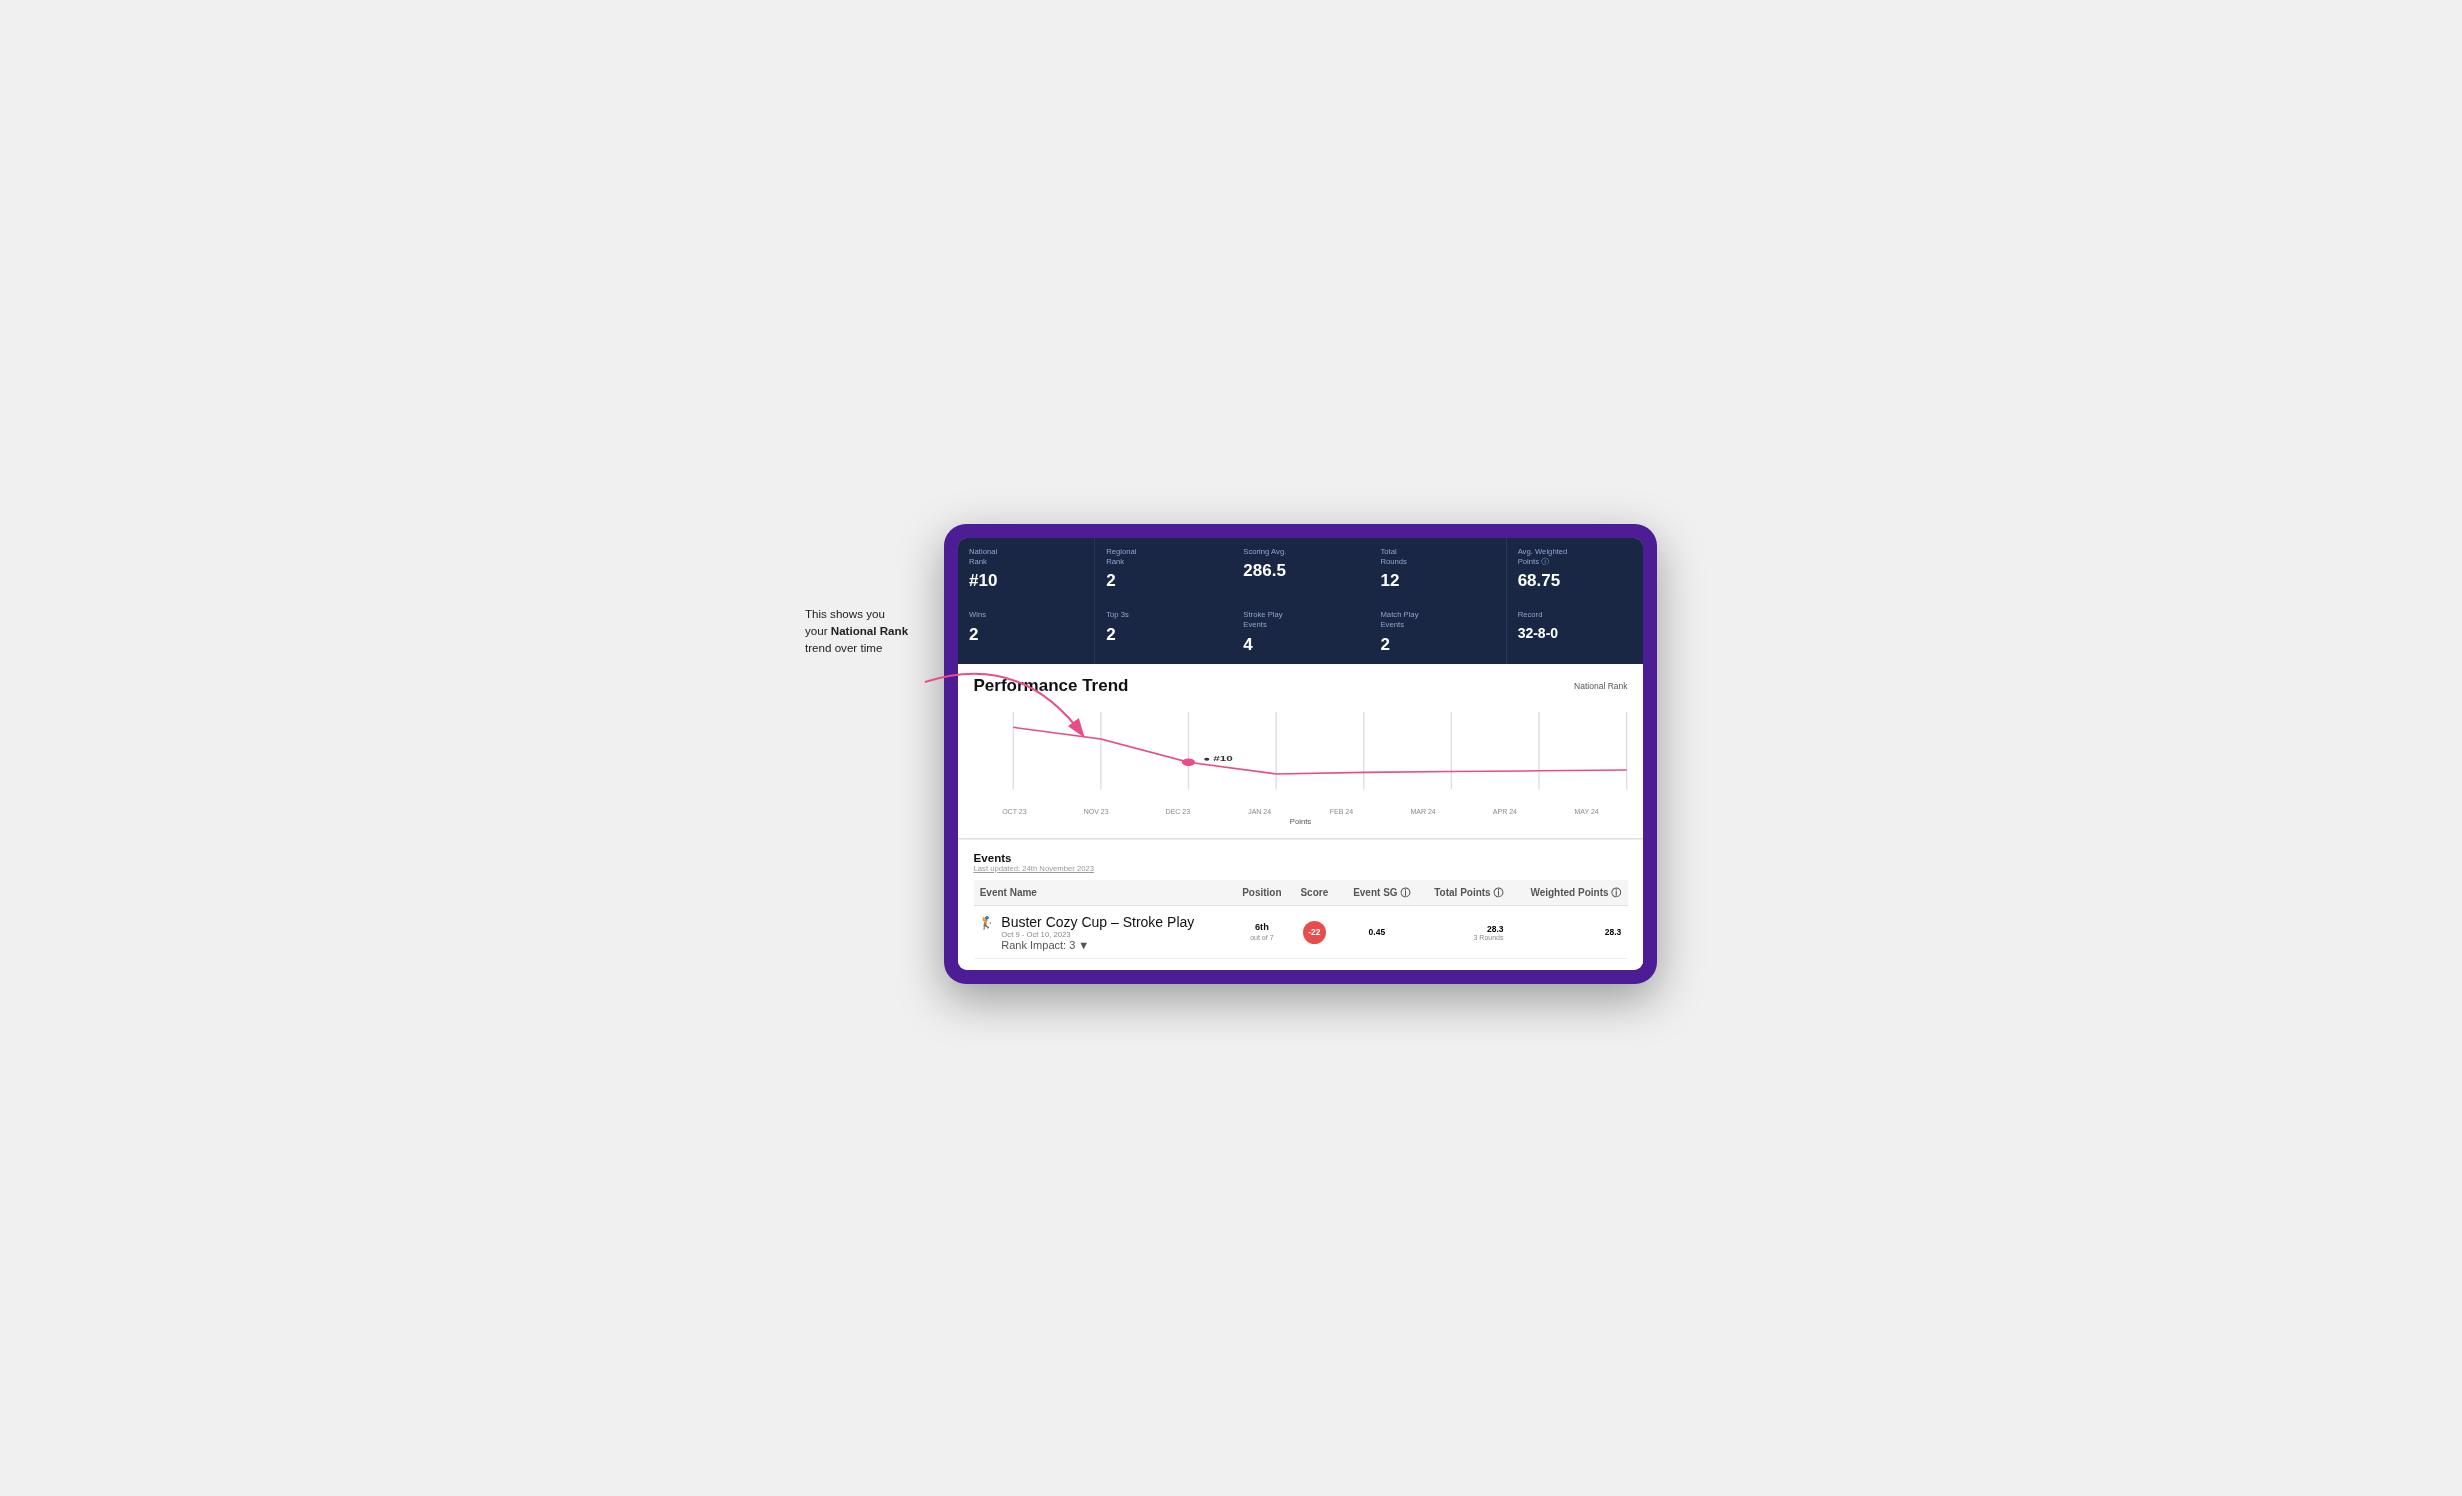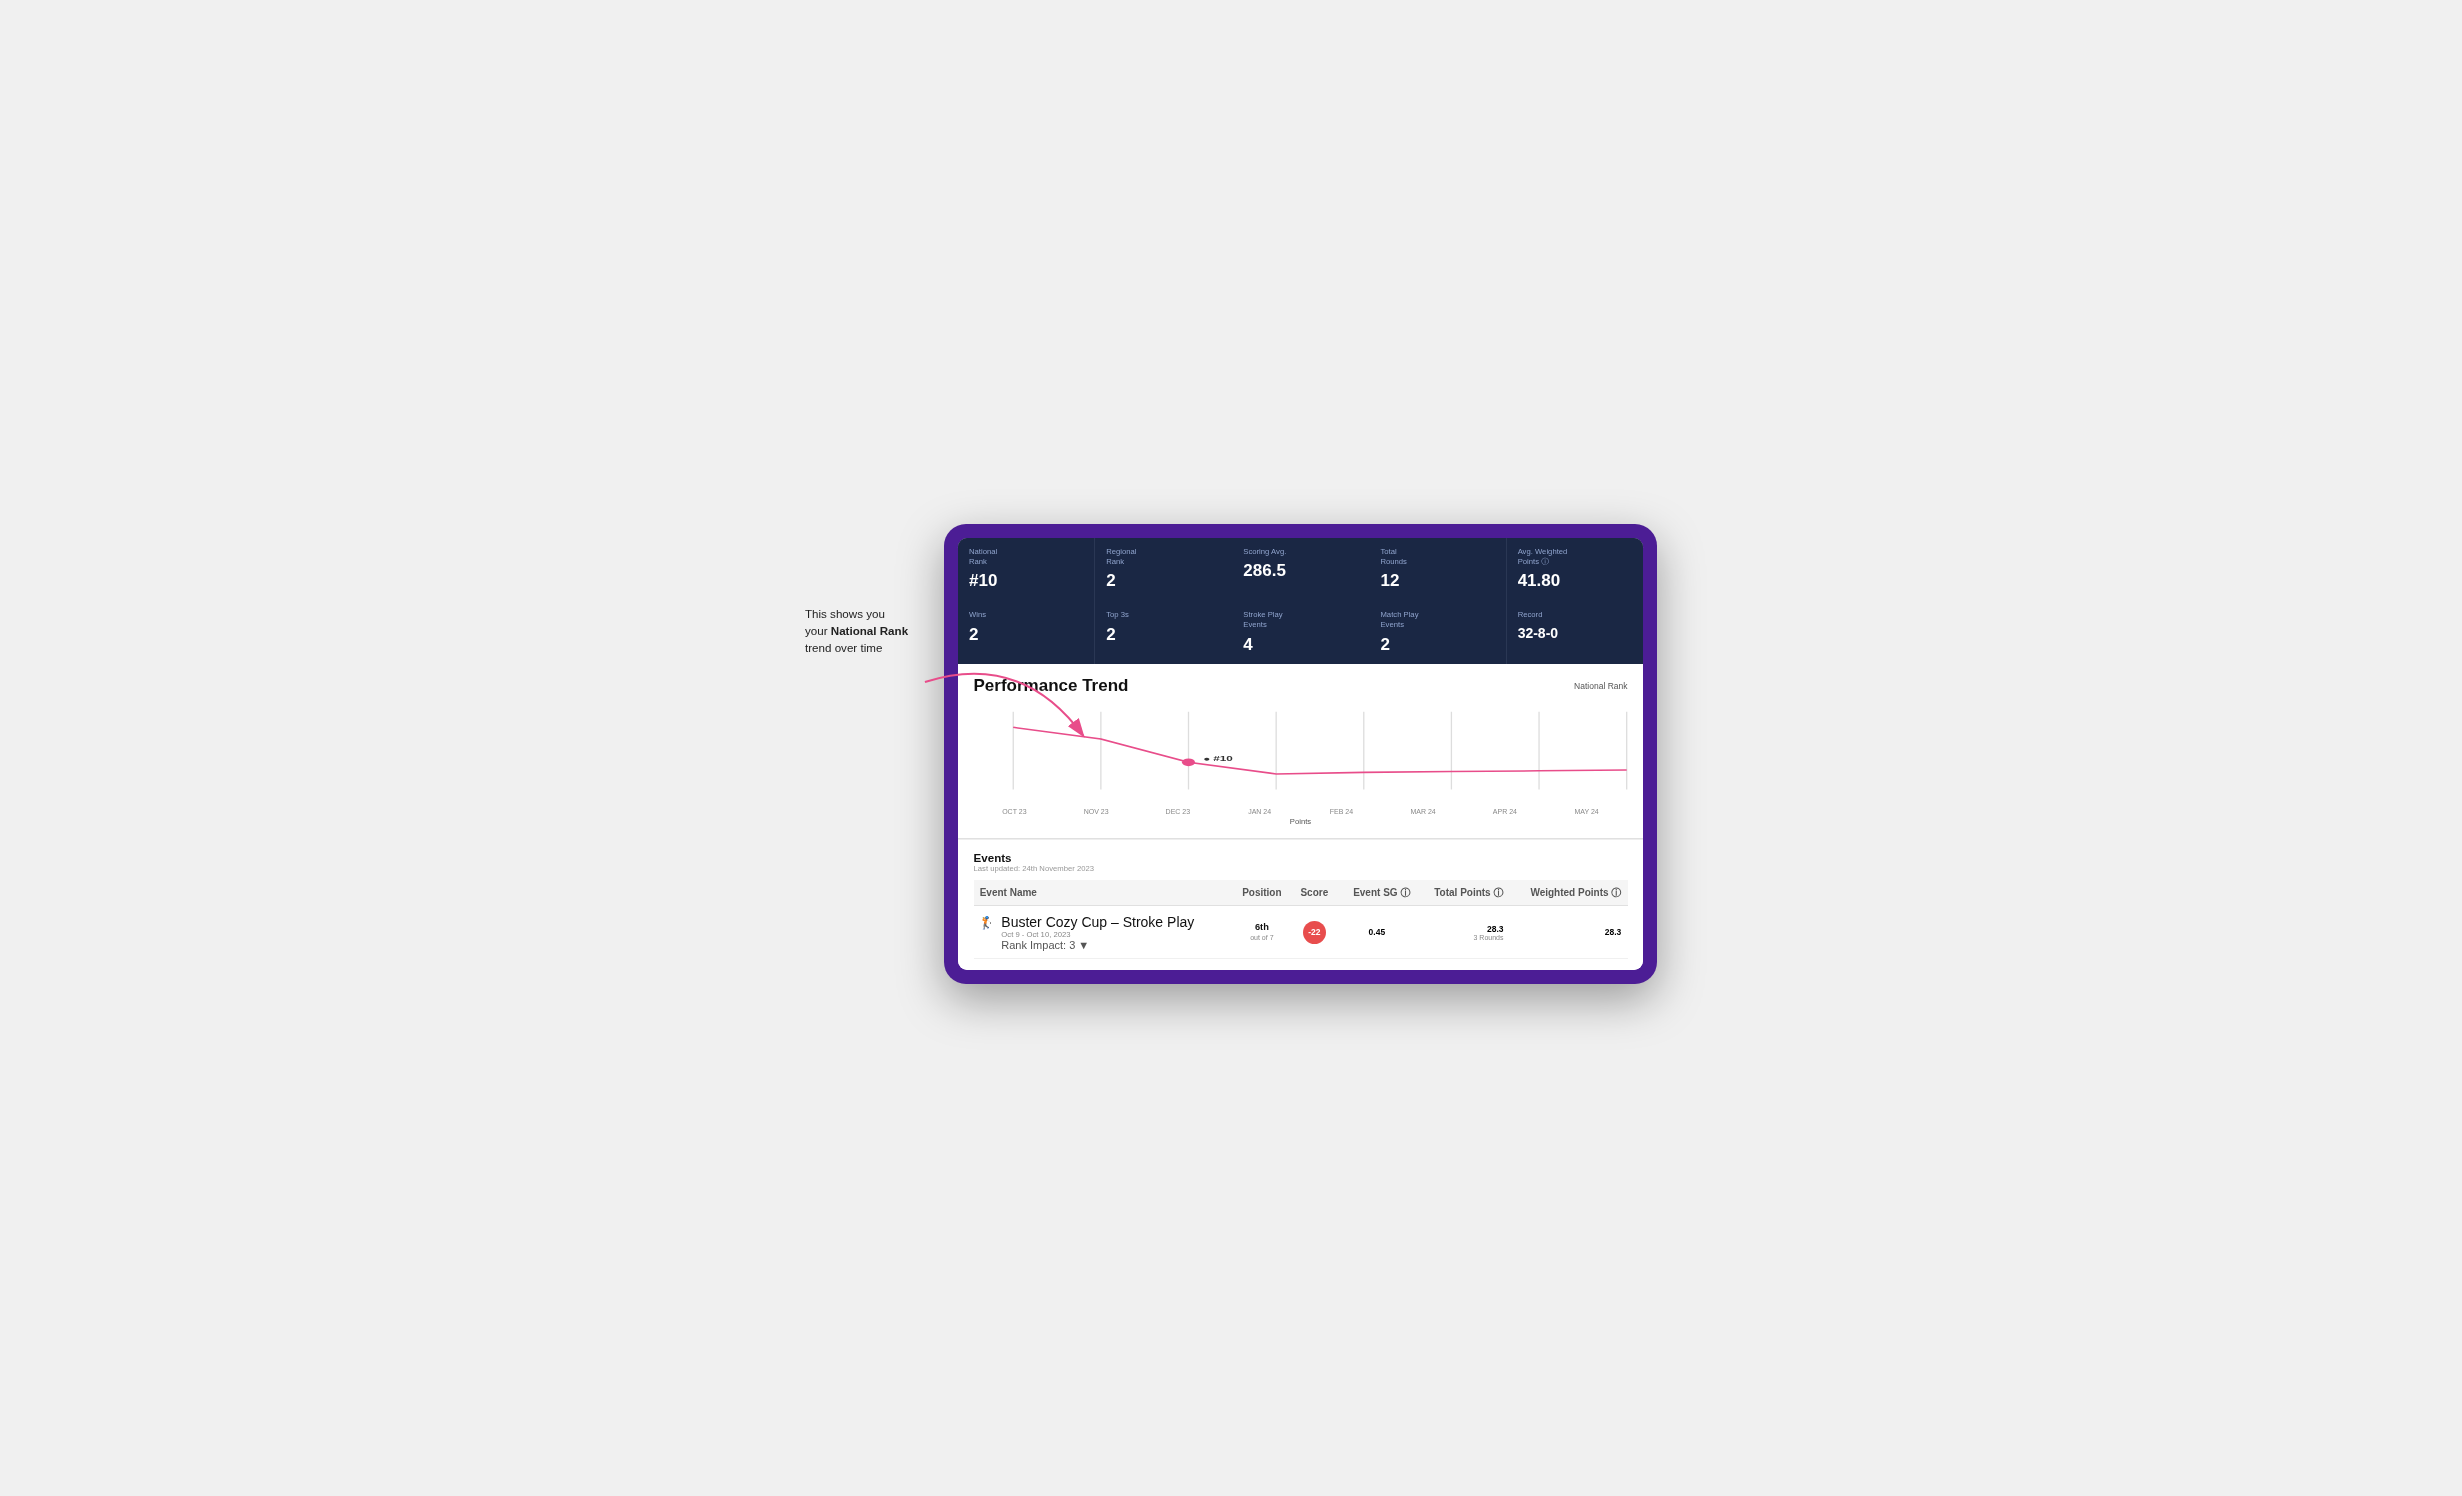--- a/index.html
+++ b/index.html
@@ -147,20 +147,21 @@
     }
     .events-title {
       font-size: 11.6px;
       font-weight: 700;
       color: #111;
     }
     .events-updated {
       font-size: 7.7px;
       color: #999;
       margin-bottom: 7.7px;
+      text-decoration: underline;
     }
 
     .events-table {
       width: 100%;
       border-collapse: collapse;
       font-size: 8.5px;
     }
     .events-table thead tr {
       background: #f5f5f5;
     }
@@ -264,21 +265,21 @@
         <div class="stat-cell">
           <div class="stat-label">Scoring Avg.</div>
           <div class="stat-value">286.5</div>
         </div>
         <div class="stat-cell">
           <div class="stat-label">Total<br>Rounds</div>
           <div class="stat-value">12</div>
         </div>
         <div class="stat-cell">
           <div class="stat-label">Avg. Weighted<br>Points ⓘ</div>
-          <div class="stat-value">41.80</div>
+          <div class="stat-value">68.75</div>
         </div>
       </div>
 
       <div class="stats-row2">
         <div class="stat-cell">
           <div class="stat-label">Wins</div>
           <div class="stat-value">2</div>
         </div>
         <div class="stat-cell">
           <div class="stat-label">Top 3s</div>

